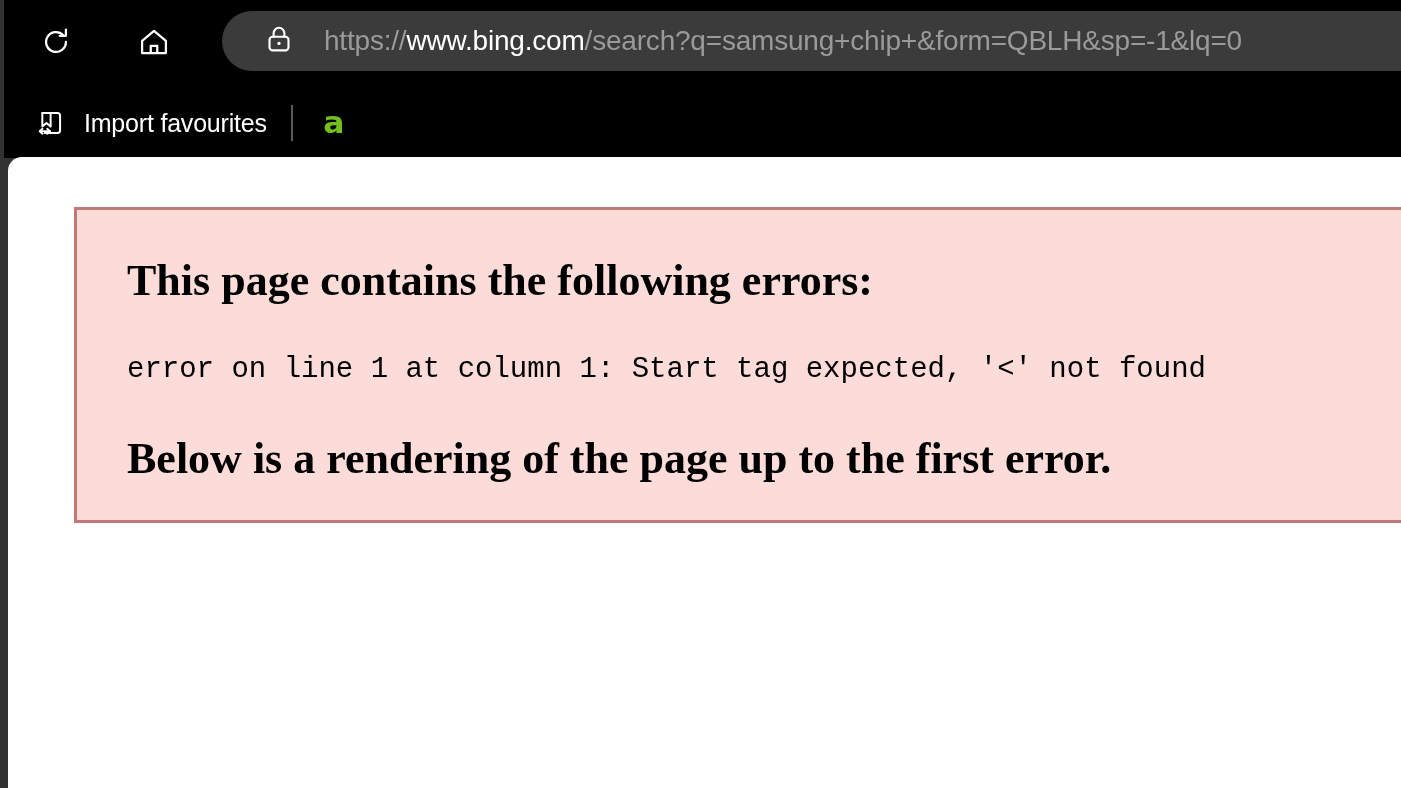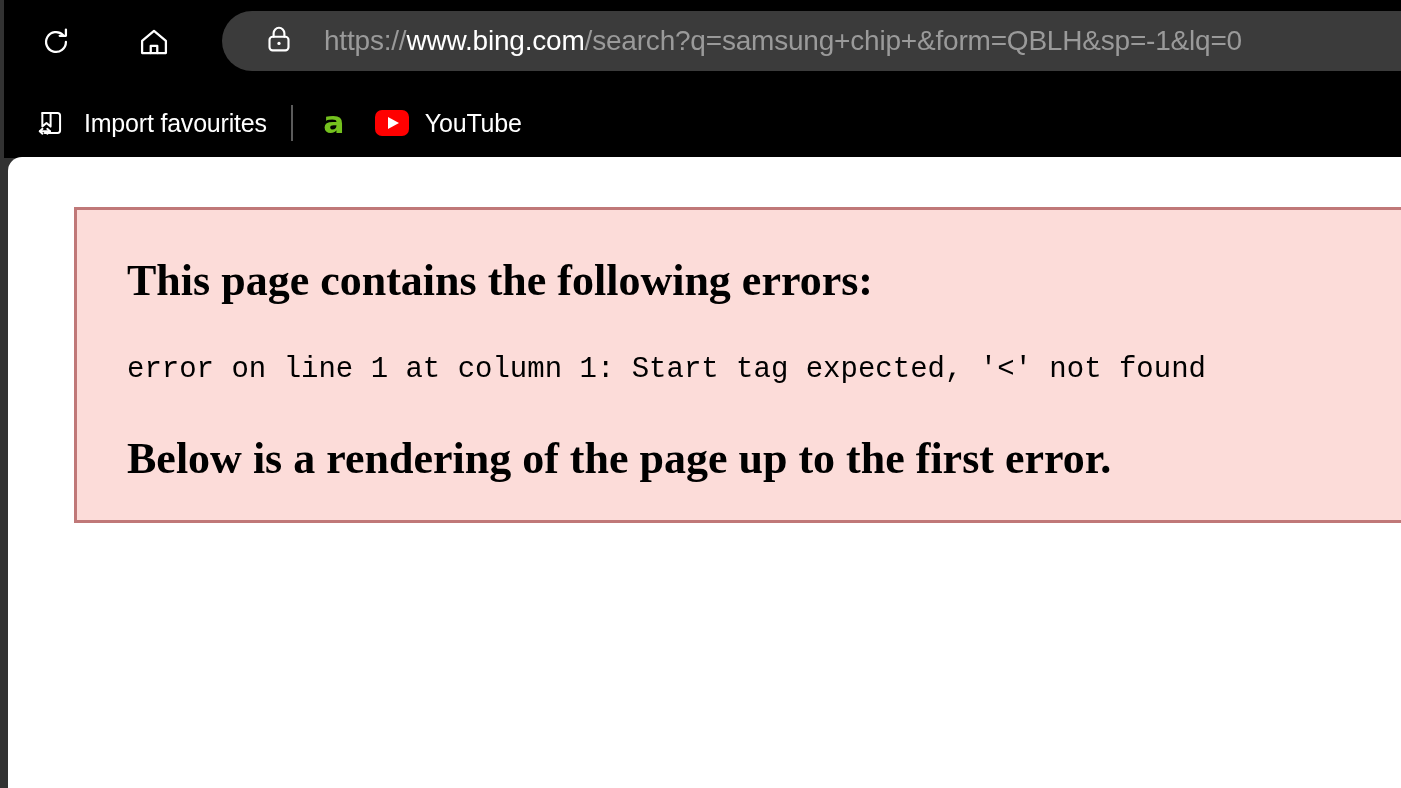--- a/index.html
+++ b/index.html
@@ -248,28 +248,20 @@
 
     <div id="bookmark-divider"></div>
 
     <div class="bookmark-item">
       <span class="bm-icon">
         <span class="acer-badge">a</span>
       </span>
     </div>
 
 
-    <div class="bookmark-item">
-      <span class="bm-icon">
-        <span class="yt-badge">
-            <span class="tri"></span>
-          </span>
-      </span>
-      <span class="bm-label">YouTube</span>
-    </div>
 
 
   </div>
 </div>
 
 <div id="page-viewport">
 
   <div id="error-box">
     <div class="err-inner">
       <h3 class="err-heading" id="error-heading-main">This page contains the following errors:</h3>

